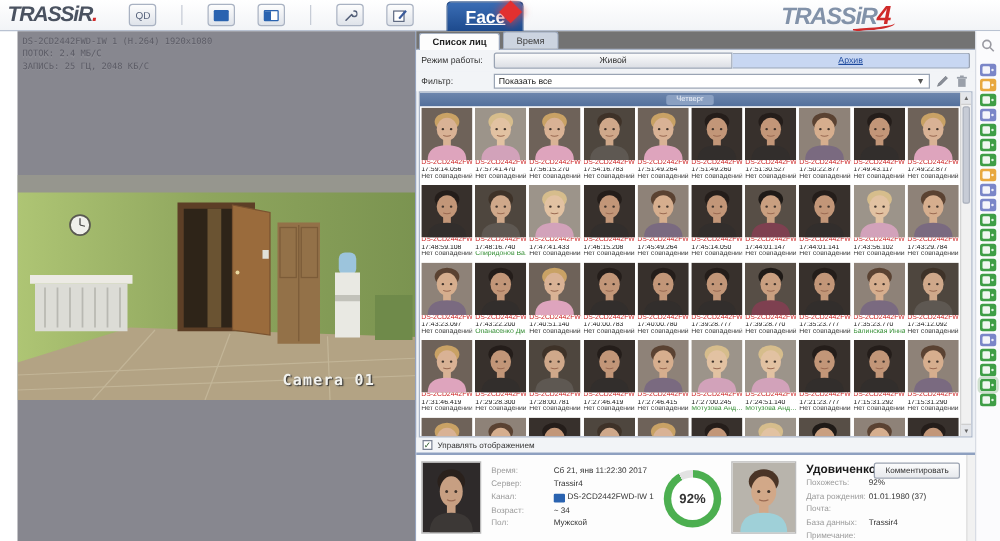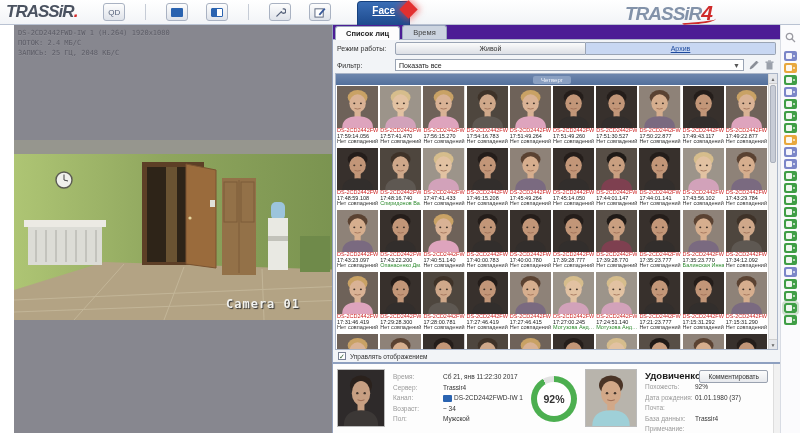--- a/index.html
+++ b/index.html
@@ -7,37 +7,37 @@
   .app { position:relative; width:800px; height:433px; background:#fff; }
 
   
   .topbar { position:absolute; left:0; top:0; width:800px; height:25px; background:linear-gradient(#ffffff,#f2f4f7); border-bottom:1px solid #b9c2d2; display:flex; align-items:center;gap:14px; }
   .logo { font-size:17px; font-weight:bold; font-style:italic; color:#4a5260; letter-spacing:-1px; margin:0 10px 0 6px; }
   .logo .red { color:#d22b2b; }
   .tb-btn { height:18px; min-width:22px; margin:0 2px; border:1px solid #a9b2c2; border-radius:3px; background:linear-gradient(#fdfdfd,#dfe3ea); display:flex; align-items:center; justify-content:center; font-size:8px; color:#55617a; cursor:pointer; }
   .tb-sep { width:1px; height:16px; background:#c6ccd6; margin:0 4px; }
   .tb-ic { width:12px; height:9px; border-radius:1px; }
   .tabs2 { display:flex; align-items:flex-end; height:25px; margin-left:10px; }
-  .tab-face { padding:3px 14px 9px; font-size:10px; font-weight:bold; border-radius:4px 4px 0 0; cursor:pointer;text-decoration:underline; }
+  .tab-face { padding:3px 14px 4px; font-size:14px; font-weight:bold; border-radius:4px 4px 0 0; cursor:pointer;text-decoration:underline; }
   .tab-face.on { background:linear-gradient(#3a6db5,#1d4a8d); color:#fff; border:1px solid #16407e; border-bottom:none; }
   .tab-face.off { background:linear-gradient(#eef2f8,#d7dfec); color:#274a7e; border:1px solid #aeb9cc; border-bottom:none; margin-left:2px; }
   .alarm { position:absolute; left:402px; top:3px; width:13px; height:13px; background:#e23030; transform:rotate(45deg); box-shadow:0 0 6px 2px rgba(230,60,60,.55); }
   .rlogo { position:absolute; right:88px; top:1px; font-size:19px; font-weight:bold; font-style:italic; color:#8292a9; letter-spacing:-1px; }
   .rlogo .n4 { color:#cf2a2a; font-size:21px; }
   .rlogo .swoosh { position:absolute; right:-4px; bottom:1px; width:34px; height:7px; border-bottom:2px solid #cf2a2a; border-radius:0 0 60% 20%; transform:rotate(-4deg); }
 
   
   .video-pane { position:absolute; left:14px; top:25px; width:332px; height:408px; background:#87878f; overflow:hidden; }
   .osd { position:absolute; left:4px; top:3px; font-family:"DejaVu Sans Mono",monospace; font-size:7px; line-height:10px; color:#5c5c66; text-shadow:0 1px 0 rgba(255,255,255,.08); white-space:pre; }
   .scene { position:absolute; left:0; top:115px; width:332px; height:180px; display:block; }
   .cam-label { position:absolute; left:212px; top:272px; font-family:"DejaVu Sans Mono",monospace; font-size:12px; font-weight:bold; color:#f2f2ee; text-shadow:1px 1px 1px #333; letter-spacing:1px; }
 
   
   .right-pane { position:absolute; left:332px; top:25px; width:448px; height:408px; background:#edf0f5; border-left:1px solid #96a3bd; display:flex; flex-direction:column; }
-  .ptabs { display:flex; height:15px; background:#4c1d95; border-bottom:1px solid #aab5c8; padding-left:2px; align-items:flex-end; }
+  .ptabs { display:flex; height:15px; background:#737373; border-bottom:1px solid #aab5c8; padding-left:2px; align-items:flex-end; }
   .ptab { font-size:7.5px; padding:2px 10px; border:1px solid #9aa7bd; border-bottom:none; border-radius:3px 3px 0 0; cursor:pointer; }
   .ptab.on { background:#fdfdfd; color:#222; font-weight:bold; position:relative; top:1px; }
   .ptab.off { background:#ccd4e0; color:#444; margin-left:2px; }
   .mode-row, .filter-row { display:flex; align-items:center; padding:2px 4px; background:#f2f4f7; }
   .row-label { width:58px; font-size:7px; color:#333; }
   .mode-btn { flex:1; height:13px; font-size:7px; display:flex; align-items:center; justify-content:center; border:1px solid #9aa4b4; cursor:pointer; }
   .mode-btn.live { background:linear-gradient(#fbfbfb,#dcdfe5); color:#333; border-radius:2px 0 0 2px; }
   .mode-btn.arch { background:#c8d7f2; color:#1d4a9e; text-decoration:underline; border-radius:0 2px 2px 0; border-left:none; }
   .combo { flex:1; height:12px; background:#fff; border:1px solid #9aa4b4; font-size:7px; color:#222; display:flex; align-items:center; padding:0 3px; justify-content:space-between; cursor:pointer; }
   .combo .arr { font-size:7px; color:#555; }

